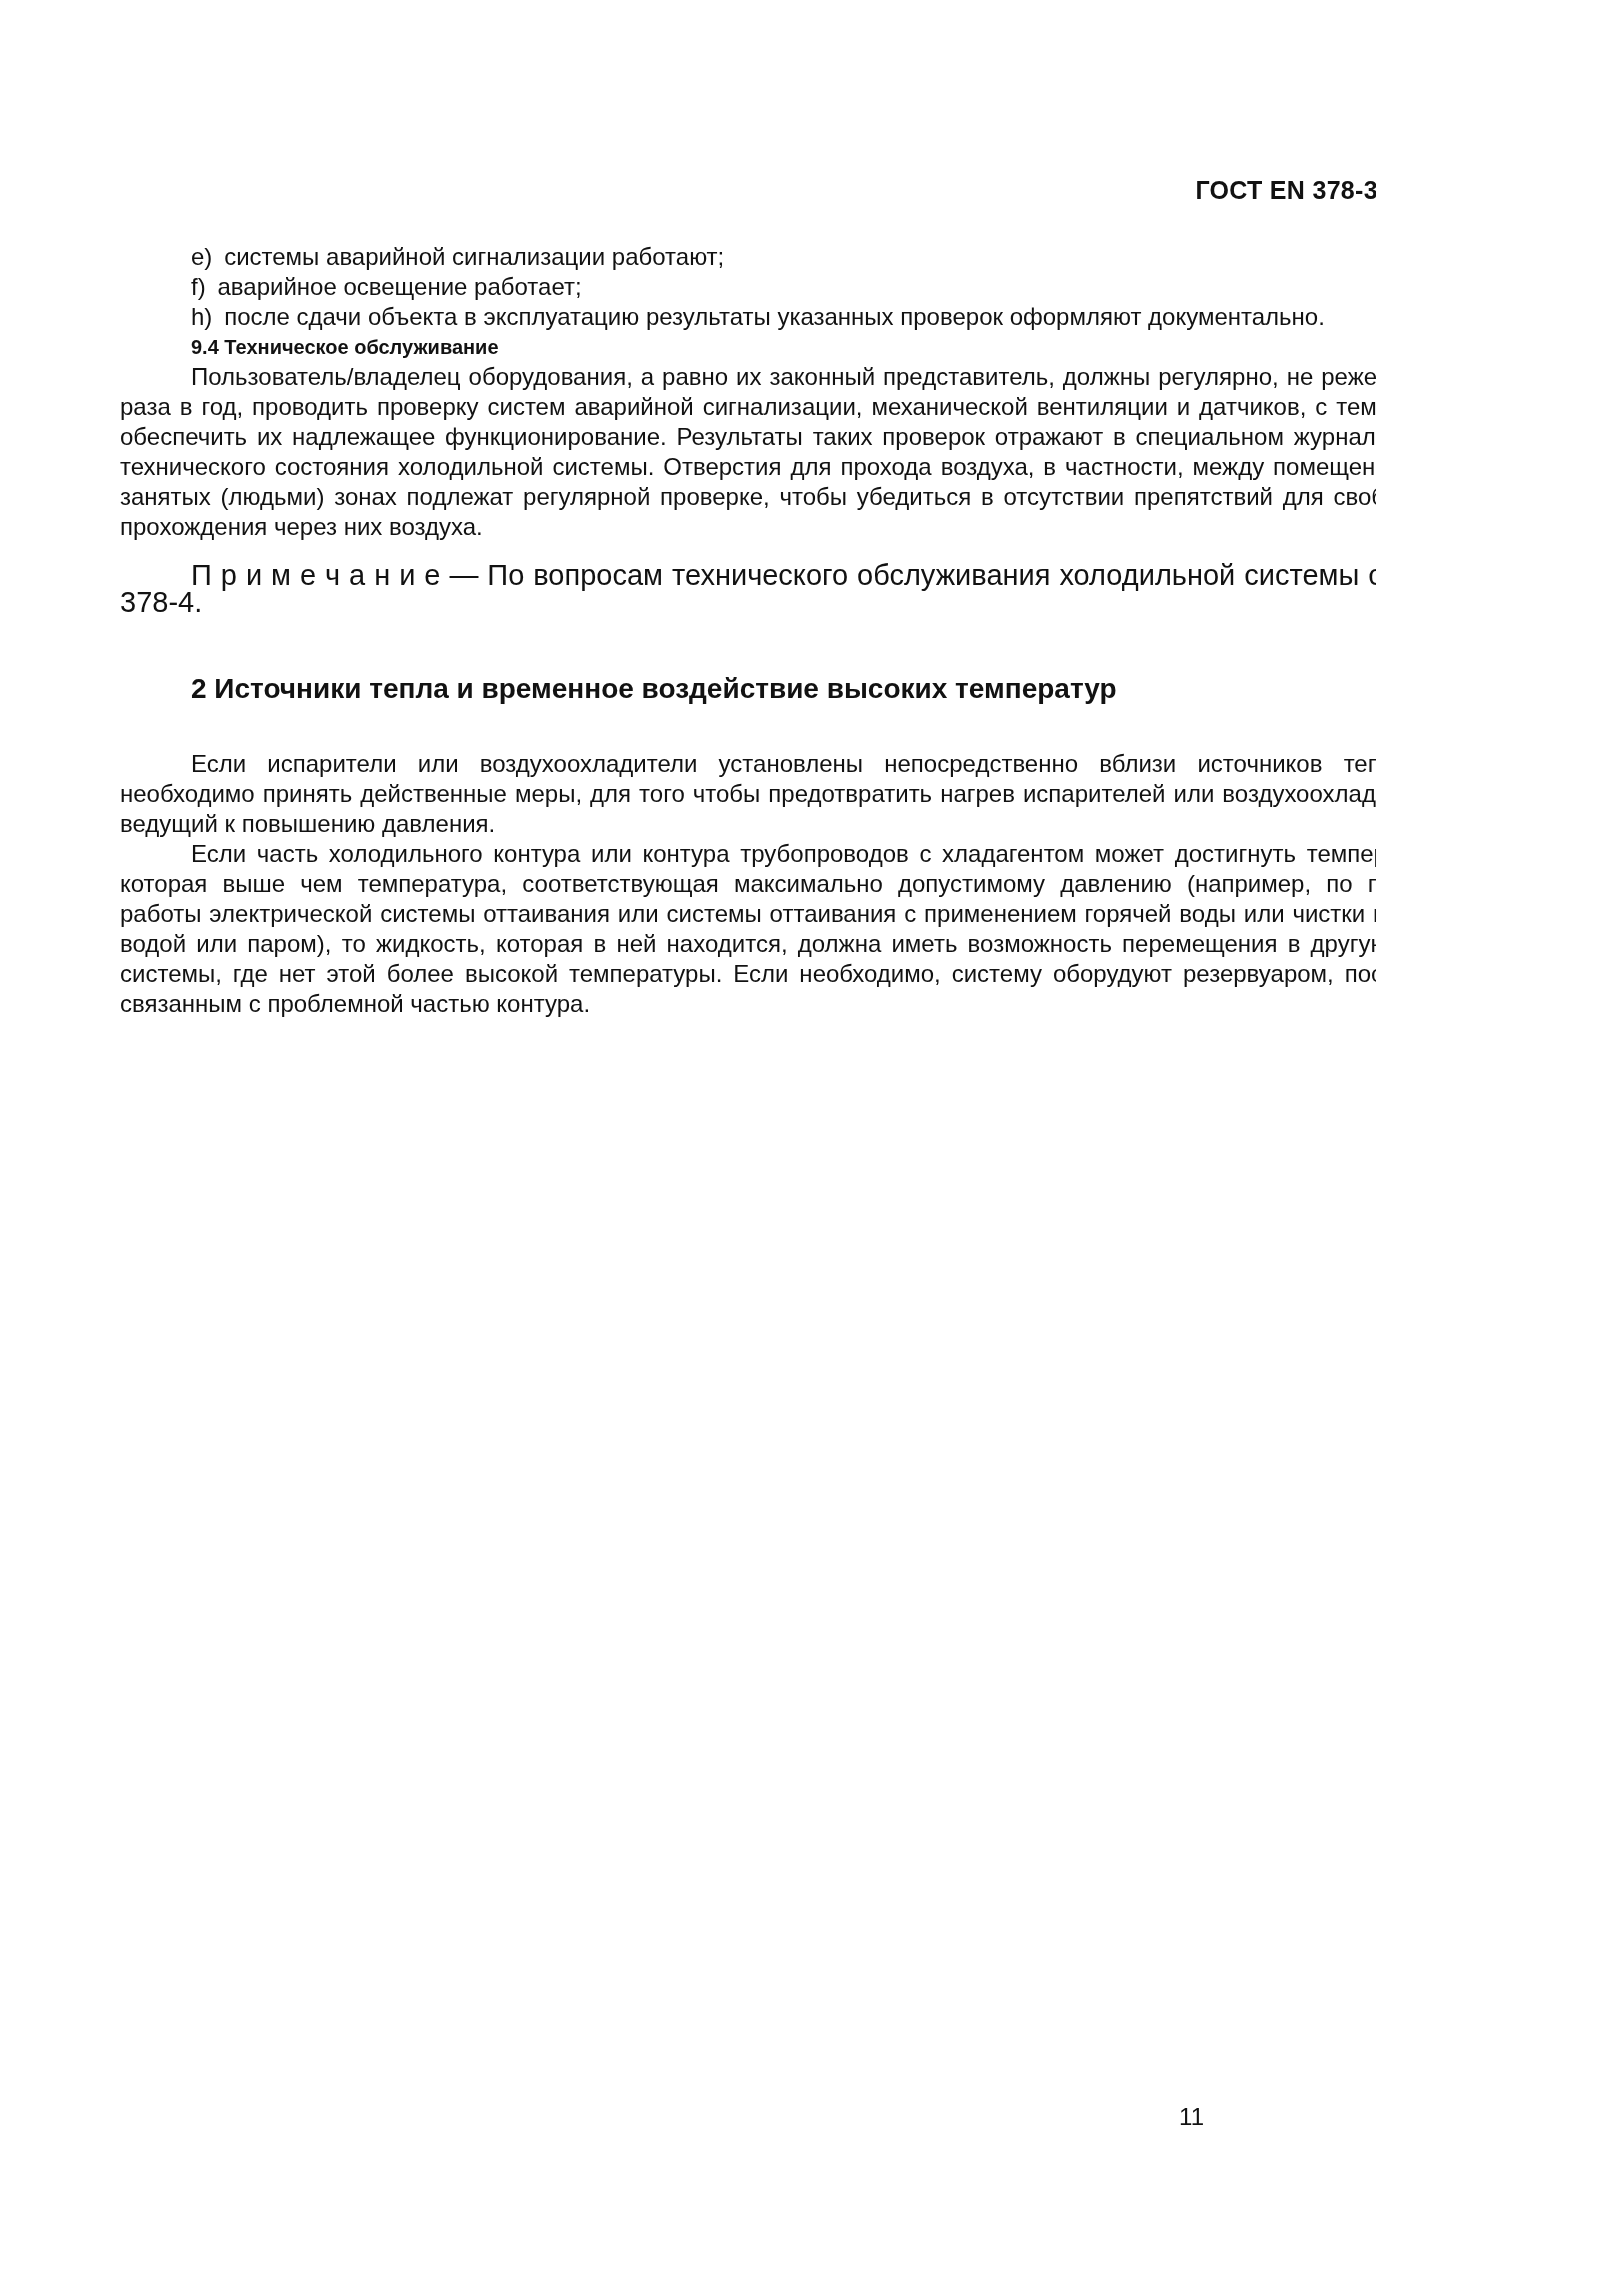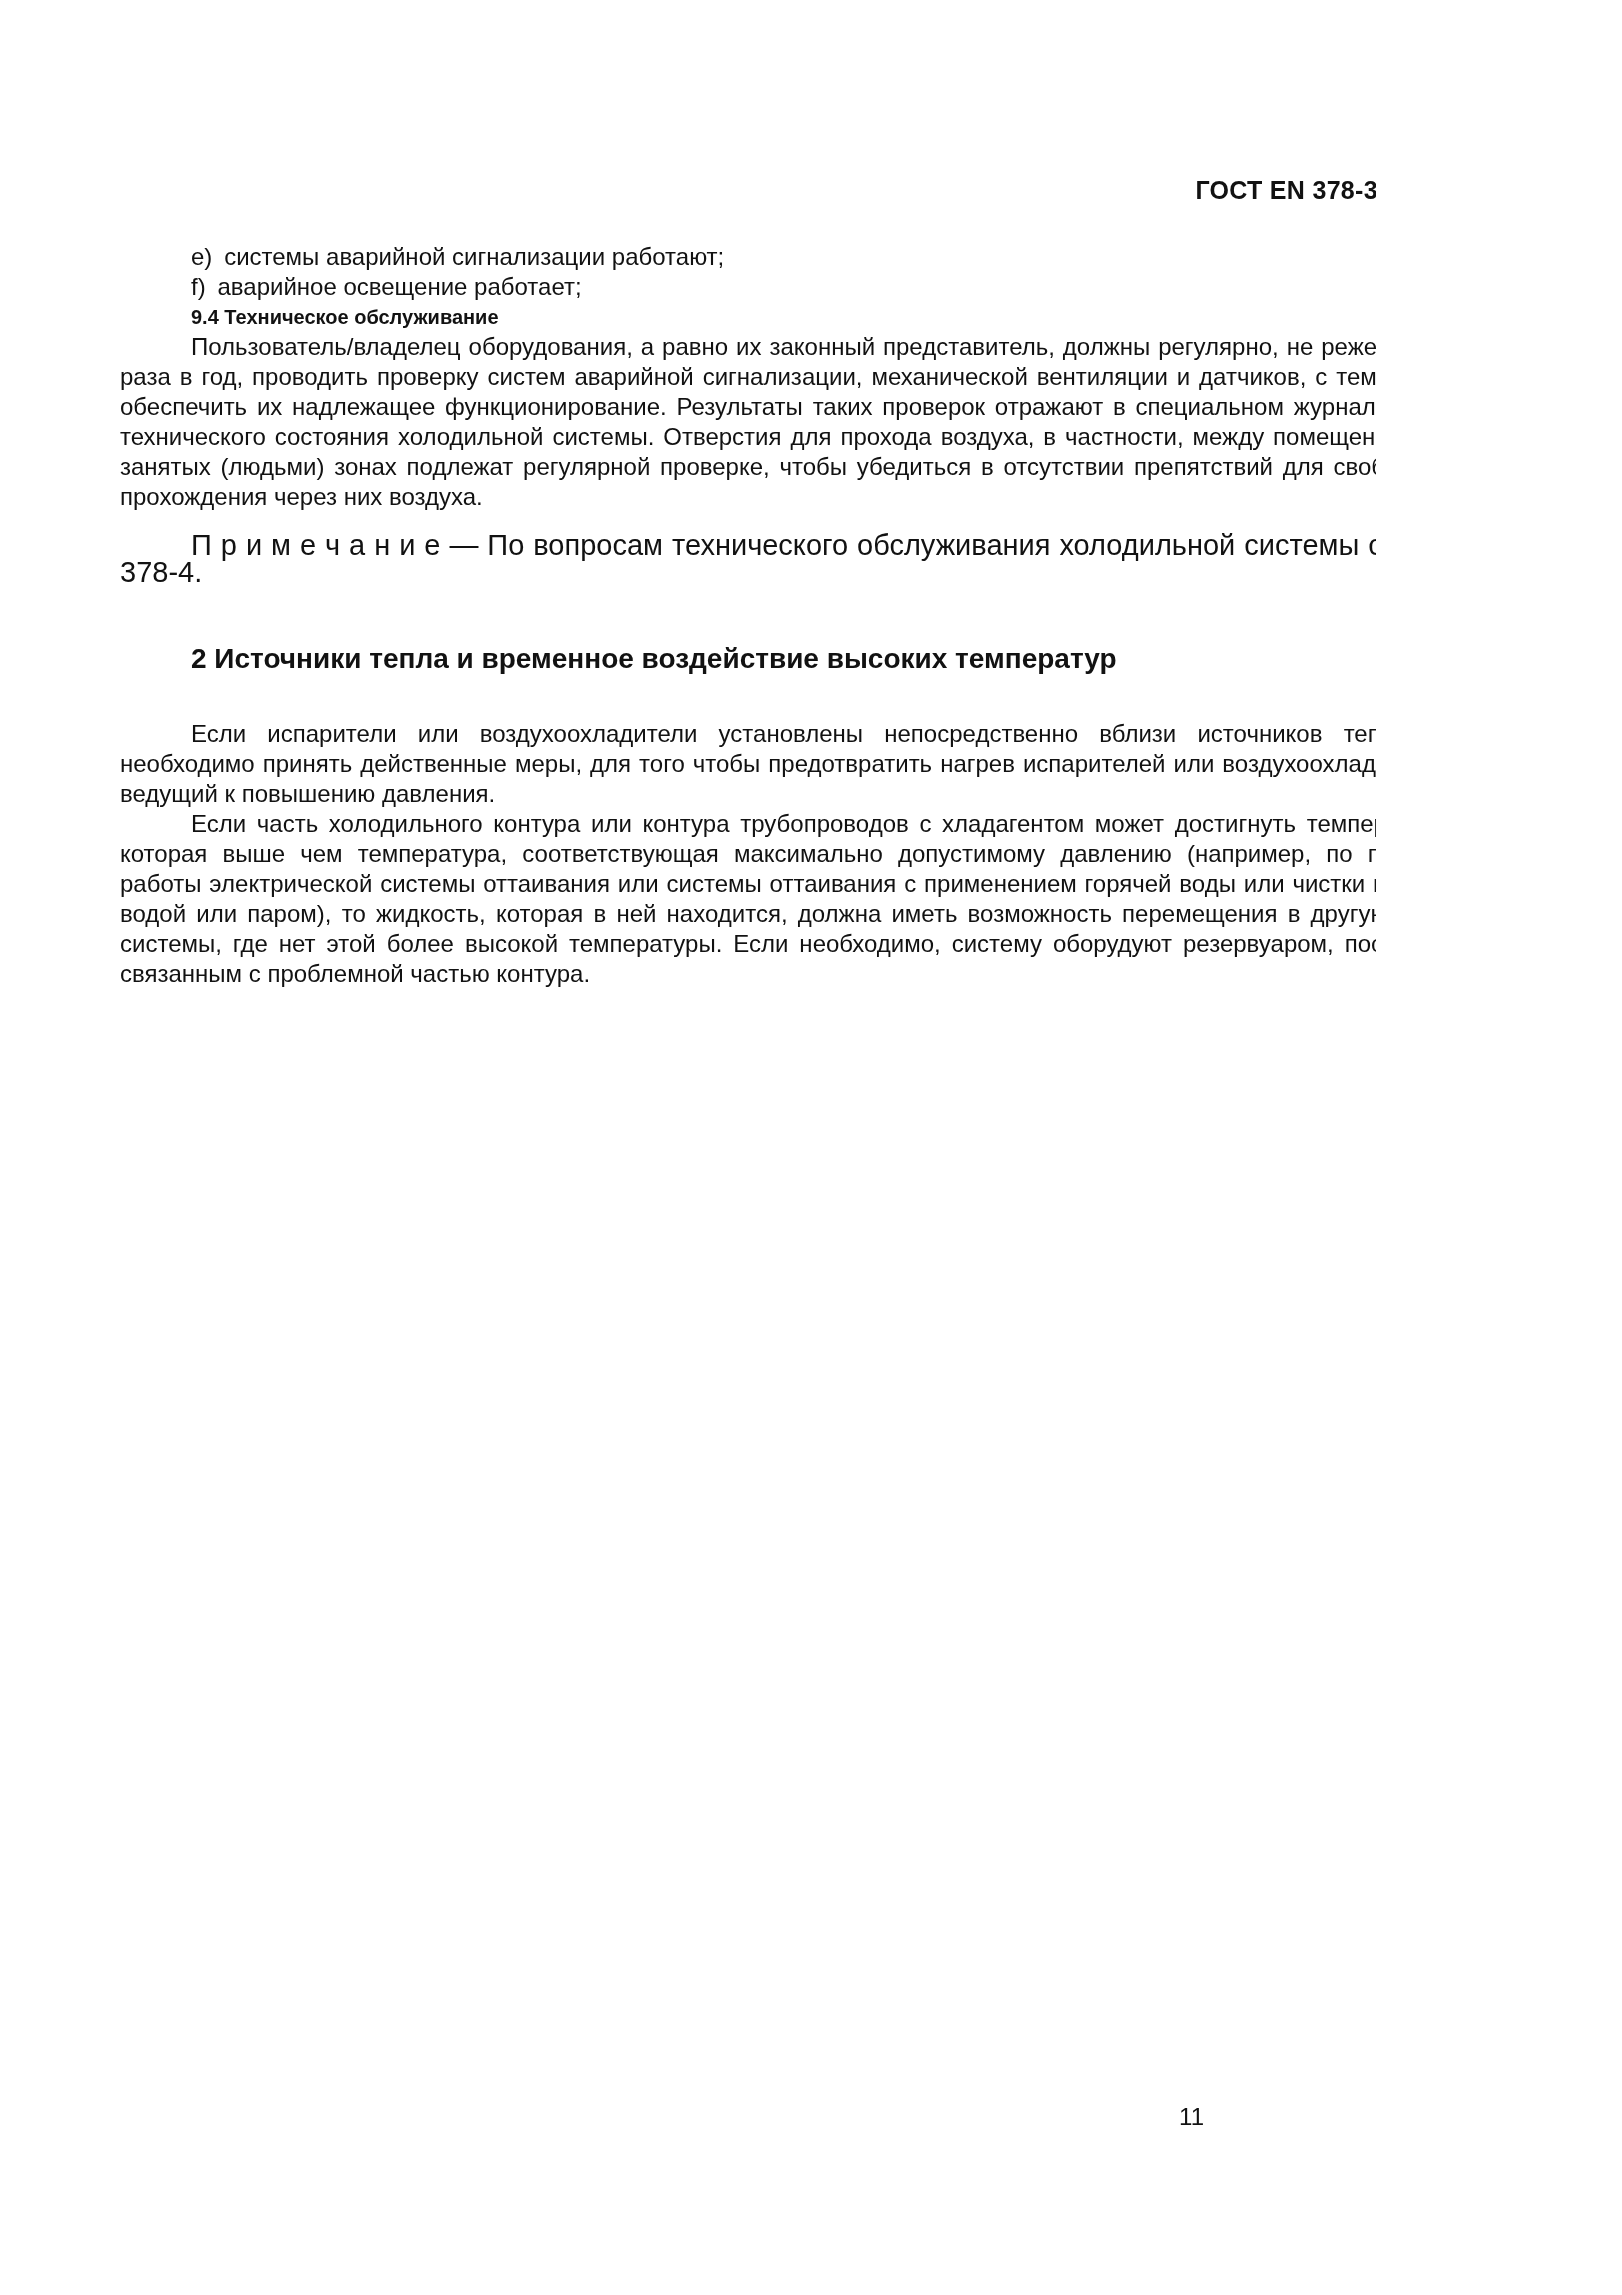--- a/index.html
+++ b/index.html
@@ -87,20 +87,21 @@
 
   <div class="content">
 
     <div class="doc-header">ГОСТ EN 378-3—2014</div>
 
     <p class="body indent"><span class="list-marker">e)</span><span>системы аварийной сигнализации работают;</span></p>
 
     <p class="body indent"><span class="list-marker">f)</span><span>аварийное освещение работает;</span></p>
 
 
+    <p class="body indent"><span class="list-marker">h)</span><span>после сдачи объекта в эксплуатацию результаты указанных проверок оформляют документально.</span></p>
 
     <h3 class="subheading">9.4  Техническое обслуживание</h3>
 
     <p class="body indent">Пользователь/владелец оборудования, а равно их законный представитель, должны регулярно, не реже одного раза в год, проводить проверку систем аварийной сигнализации, механической вентиляции и датчиков, с тем, чтобы обеспечить их надлежащее функционирование. Результаты таких проверок отражают в специальном журнале учета технического состояния холодильной системы. Отверстия для прохода воздуха, в частности, между помещениями, в занятых (людьми) зонах подлежат регулярной проверке, чтобы убедиться в отсутствии препятствий для свободного прохождения через них воздуха.</p>
 
     <p class="note">П р и м е ч а н и е — По вопросам технического обслуживания холодильной системы см. EN 378-4.</p>
 
     <h2 class="section-heading">2  Источники тепла и временное воздействие высоких температур</h2>
 
     <p class="body indent">Если испарители или воздухоохладители установлены непосредственно вблизи источников тепла, то необходимо принять действенные меры, для того чтобы предотвратить нагрев испарителей или воздухоохладителей, ведущий к повышению давления.</p>

